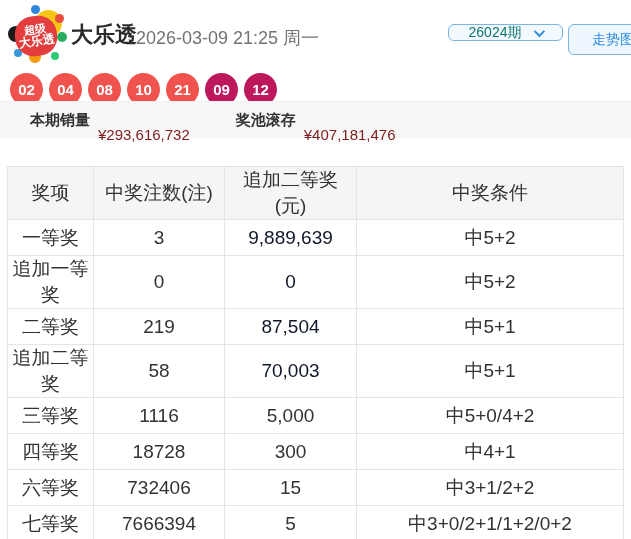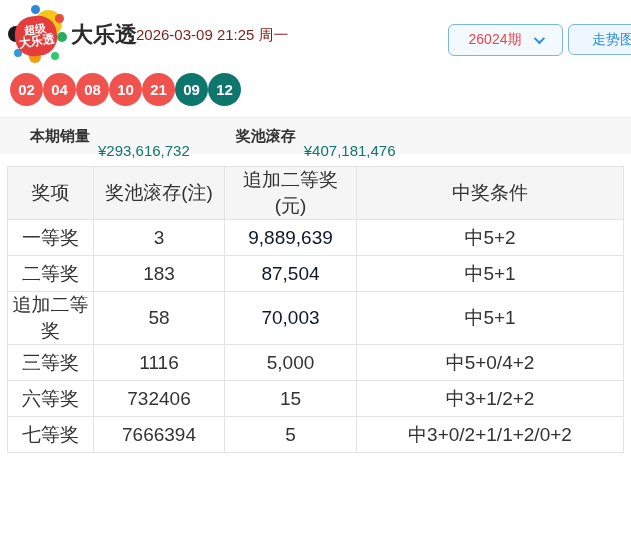--- a/index.html
+++ b/index.html
@@ -34,60 +34,60 @@
   }
   .logo-core .l1 { font-size: 11px; }
   .logo-core .l2 { font-size: 12px; }
 
   .page-title {
     position: absolute; left: 71px; top: 20px;
     font-size: 22px; font-weight: bold; color: #2b2b2b;
   }
   .draw-datetime {
     position: absolute; left: 136px; top: 26px;
-    font-size: 15px; color: #7f1d1d;
+    font-size: 18px; color: #737373;
   }
 
   .period-select {
-    position: absolute; left: 448px; top: 24px; width: 115px; height: 32px;
+    position: absolute; left: 448px; top: 24px; width: 115px; height: 17px;
     border: 1px solid #7db4e4; border-radius: 6px; background: #f2f9ff;
-    color: #ef4444; font-size: 14px;
+    color: #0f766e; font-size: 14px;
     display: flex; align-items: center; justify-content: center; gap: 13px;
     cursor: pointer;
   }
   .chevron {
     width: 8px; height: 8px; border-right: 2px solid #2f8ce0; border-bottom: 2px solid #2f8ce0;
     transform: rotate(45deg) translateY(-2px);
   }
   .trend-btn {
     position: absolute; left: 568px; top: 24px; width: 110px; height: 31px;
     border: 1px solid #7db4e4; border-radius: 6px; background: #eef7ff;
     color: #2f8ce0; font-size: 14px; line-height: 29px;
     text-align: left; padding-left: 23px; cursor: pointer;
   }
 
   
-  .ball-row { position: absolute; left: 10px; top: 73px; display: flex; }
+  .ball-row { position: absolute; left: 10px; top: 73px; display: flex; gap: 6px; }
   .ball {
     width: 33px; height: 33px; border-radius: 50%;
     color: #fff; font-weight: bold; font-size: 15px;
     display: flex; align-items: center; justify-content: center;
   }
   .ball.front { background: #f0534e; }
-  .ball.back  { background: #0f766e; text-align: right; }
+  .ball.back  { background: #be185d; text-align: right; }
 
   
   .sales-bar {
-    position: absolute; left: 0; top: 117px; width: 631px; height: 37px;
+    position: absolute; left: 0; top: 101px; width: 631px; height: 37px;
     background: #f7f7f7; border-top: 1px solid #efefef;
     display: flex; align-items: center; padding-left: 30px;
     font-size: 15px;
   }
   .sales-label { font-weight: bold; color: #333; }
-  .sales-value { color: #0f766e; margin-left: 8px; margin-top: 29px; }
+  .sales-value { color: #7f1d1d; margin-left: 8px; margin-top: 29px; }
   .pool-group { margin-left: 46px; display: flex; align-items: center; }
 
   
   .prize-table {
     position: absolute; left: 7px; top: 166px; width: 616px;
     border-collapse: collapse; font-size: 19px; color: #333;
     table-layout: fixed;
   }
   .prize-table th, .prize-table td {
     border: 1px solid #e4e4e4; text-align: center;
@@ -155,51 +155,63 @@
 <table class="prize-table">
   <colgroup>
     <col class="col-prize">
       <col class="col-count">
       <col class="col-amount">
       <col class="col-cond">
   </colgroup>
   <thead>
     <tr>
       <th>奖项</th>
-      <th>奖池滚存(注)</th>
+      <th>中奖注数(注)</th>
       <th>追加二等奖(元)</th>
       <th>中奖条件</th>
     </tr>
   </thead>
   <tbody>
       <tr>
         <td>一等奖</td>
         <td>3</td>
         <td class="red">9,889,639</td>
         <td>中5+2</td>
       </tr>
       <tr>
+        <td>追加一等奖</td>
+        <td>0</td>
+        <td class="red">0</td>
+        <td>中5+2</td>
+      </tr>
+      <tr>
         <td>二等奖</td>
-        <td>183</td>
+        <td>219</td>
         <td class="red">87,504</td>
         <td>中5+1</td>
       </tr>
       <tr>
         <td>追加二等奖</td>
         <td>58</td>
         <td class="red">70,003</td>
         <td>中5+1</td>
       </tr>
       <tr>
         <td>三等奖</td>
         <td>1116</td>
         <td>5,000</td>
         <td>中5+0/4+2</td>
       </tr>
       <tr>
+        <td>四等奖</td>
+        <td>18728</td>
+        <td>300</td>
+        <td>中4+1</td>
+      </tr>
+      <tr>
         <td>六等奖</td>
         <td>732406</td>
         <td>15</td>
         <td>中3+1/2+2</td>
       </tr>
       <tr>
         <td>七等奖</td>
         <td>7666394</td>
         <td>5</td>
         <td>中3+0/2+1/1+2/0+2</td>

